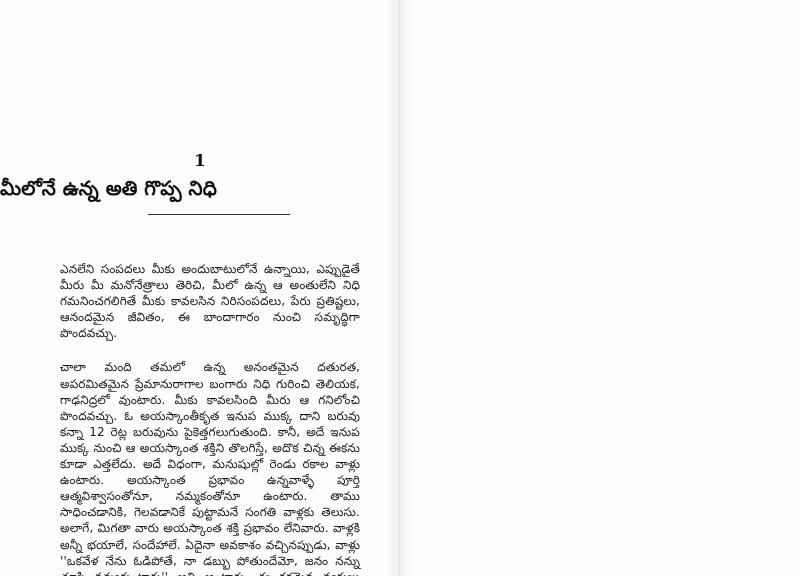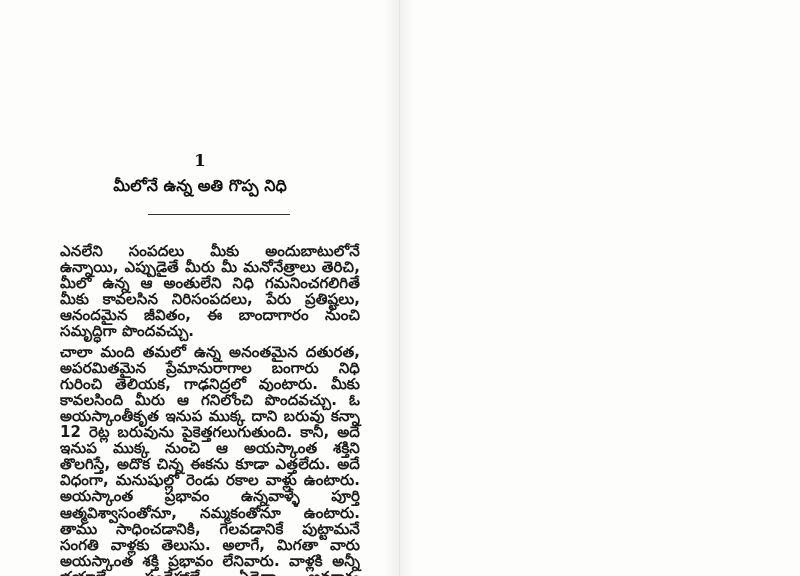--- a/index.html
+++ b/index.html
@@ -31,36 +31,35 @@
   }
 
   
   .chapter-number {
     position: absolute; left: 0; width: 400px; top: 150px;
     text-align: center; font-family: "DejaVu Serif", serif;
     font-size: 17px; font-weight: bold; color: #111;
   }
   .chapter-title {
     position: absolute; left: 0; width: 400px; top: 176px;
-    text-align: center; font-size: 16px; font-weight: bold; color: #111;
+    font-size: 20px; font-weight: bold; color: #111;
   }
   .chapter-rule {
     position: absolute; left: 148px; width: 142px; top: 214px;
     height: 0; border-top: 1px solid #333;
   }
   .body-left {
     position: absolute; left: 60px; top: 243px; width: 300px;
   }
   .para {
-    margin: 0 0 2px 0;
-    font-size: 15px; line-height: 16.1px;
+    margin: 18px 0 2px 0;
+    font-size: 12px; line-height: 16.1px;
     text-align: justify; text-indent: 0;
     color: #1c1c1c;
     letter-spacing: 0.1px;
-    font-weight: bold;
   }
   .para.gap { margin-bottom: 4px; }
 </style>
 </head>
 <body>
 
 <div class="spread">
 
   <div class="page left">
     <div class="gutter-shadow-l"></div>

